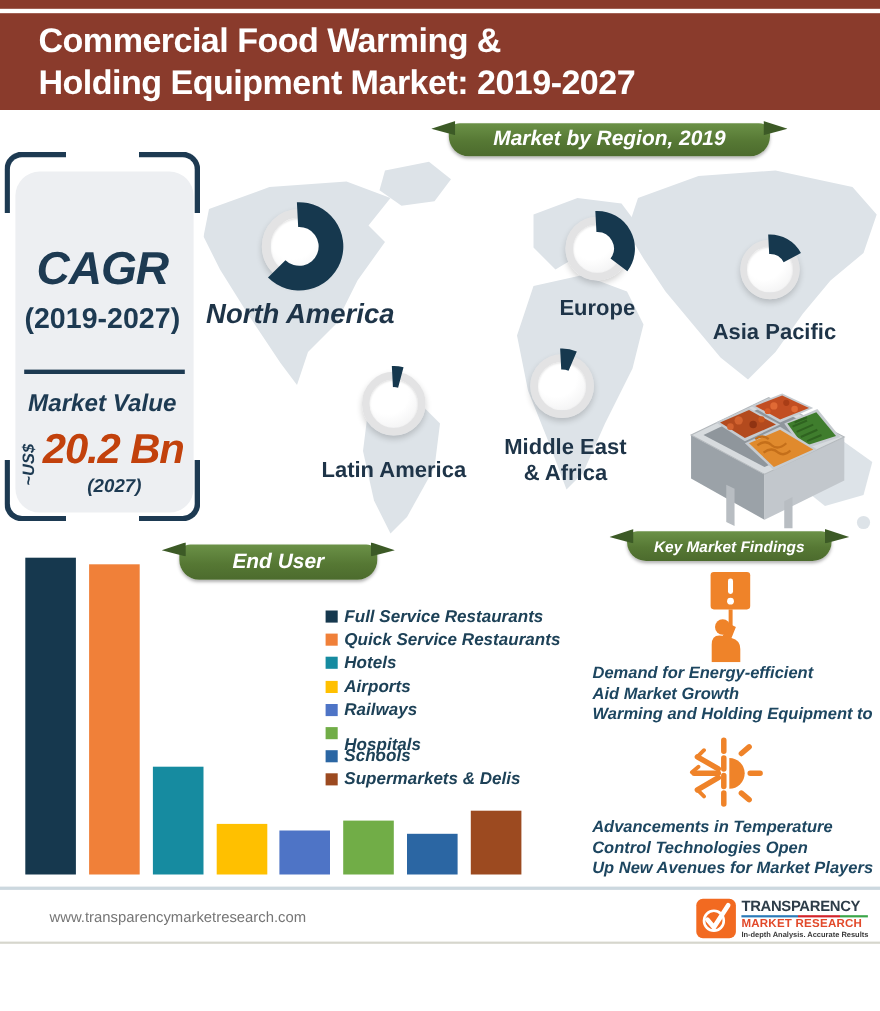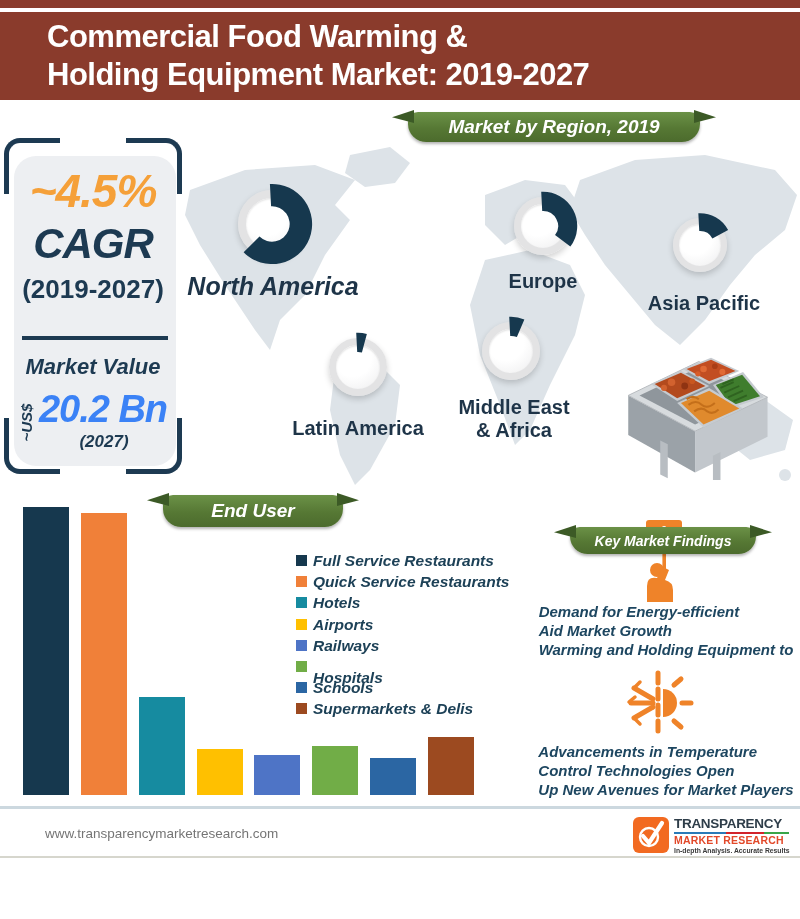--- a/index.html
+++ b/index.html
@@ -3,32 +3,32 @@
 <meta charset="utf-8">
 <style>
   * { margin:0; padding:0; box-sizing:border-box; }
   body { background:#fff; font-family:"Liberation Sans", sans-serif; }
   .canvas { position:relative; width:800px; height:919px; background:#fff; overflow:hidden; }
 
   
   .top-strip { position:absolute; left:0; top:0; width:800px; height:8px; background:#8a3b2c; }
   .header { position:absolute; left:0; top:12px; width:800px; height:88px; background:#8a3b2c;
             display:flex; flex-direction:column; justify-content:center; padding-left:35px; }
-  .header .t { color:#fff; font-weight:bold; font-size:31px; letter-spacing:-0.5px; line-height:38px;margin-left:12px; }
+  .header .t { color:#fff; font-weight:bold; font-size:31px; letter-spacing:-0.5px; line-height:38px; }
 
   
   .ribbon { position:absolute; background:linear-gradient(180deg,#6b9147 0%, #567834 55%, #4c6b2d 100%);
             color:#fff; font-weight:bold; font-style:italic; display:flex; align-items:center; justify-content:center;
             border-radius:10px 10px 18px 18px; box-shadow:0 2px 3px rgba(0,0,0,.3); z-index:6; }
   .ribbon::before, .ribbon::after { content:""; position:absolute; top:-2px; width:22px; height:13px; background:#3c5a26; }
   .ribbon::before { left:-16px; clip-path:polygon(0 55%, 100% 0, 100% 100%); }
   .ribbon::after  { right:-16px; clip-path:polygon(100% 55%, 0 0, 0 100%); }
   .ribbon-region { left:408px; top:112px; width:292px; height:30px; font-size:19px; }
   .ribbon-enduser { left:163px; top:495px; width:180px; height:32px; font-size:19px; }
-  .ribbon-findings { left:570px; top:483px; width:186px; height:27px; font-size:14px;margin-top:44px; }
+  .ribbon-findings { left:570px; top:483px; width:186px; height:27px; font-size:14px; }
 
   
   .statbox { position:absolute; left:4px; top:136px; width:178px; height:338px; z-index:5; }
   .statbox .panel { position:absolute; left:10px; top:20px; right:6px; bottom:8px; background:#edeff2;
                     border-radius:22px; }
   .bk { position:absolute; width:56px; height:56px; border:0 solid #1d3a52; }
   .bk.tl { left:0; top:2px; border-top-width:5px; border-left-width:5px; border-top-left-radius:16px; }
   .bk.tr { right:0; top:2px; border-top-width:5px; border-right-width:5px; border-top-right-radius:16px; }
   .bk.bl { left:0; bottom:0; border-bottom-width:5px; border-left-width:5px; border-bottom-left-radius:16px; }
   .bk.br { right:0; bottom:0; border-bottom-width:5px; border-right-width:5px; border-bottom-right-radius:16px; }
@@ -36,21 +36,21 @@
                    font-size:46px; font-weight:bold; font-style:italic; letter-spacing:-1px; }
   .stat-cagr-lab { position:absolute; left:0; width:100%; top:84px; text-align:center; color:#1d3a52;
                    font-size:42px; font-weight:bold; font-style:italic; letter-spacing:-1px; }
   .stat-cagr-per { position:absolute; left:0; width:100%; top:138px; text-align:center; color:#1d3a52;
                    font-size:26px; font-weight:700; }
   .stat-div { position:absolute; left:18px; right:14px; top:200px; height:4px; background:#1d3a52; }
   .stat-mv-lab { position:absolute; left:0; width:100%; top:218px; text-align:center; color:#1d3a52;
                  font-size:22px; font-weight:bold; font-style:italic; }
   .stat-cur { position:absolute; left:-8px; top:278px; width:60px; text-align:center; color:#1d3a52;
               font-size:15px; font-weight:bold; font-style:italic; transform:rotate(-90deg); }
-  .stat-mv-val { position:absolute; left:24px; top:252px; width:150px; text-align:center; color:#3b82f6;
+  .stat-mv-val { position:absolute; left:24px; top:252px; width:150px; text-align:center; color:#c2410c;
                  font-size:38px; font-weight:bold; font-style:italic; letter-spacing:-1px; }
   .stat-mv-year { position:absolute; left:40px; top:296px; width:120px; text-align:center; color:#1d3a52;
                   font-size:17px; font-weight:bold; font-style:italic; }
 
   
   .map { position:absolute; left:185px; top:135px; width:615px; height:355px; }
   .donut { position:absolute; border-radius:50%; background:radial-gradient(circle at 38% 30%, #ffffff 45%, #ededee 100%);
            border:7px solid #e3e3e4; box-shadow:0 3px 6px rgba(0,0,0,.18), inset 0 1px 2px rgba(0,0,0,.12); }
   .arc-svg { position:absolute; z-index:3; }
   .region-label { position:absolute; transform:translate(-50%,-50%); color:#1e3448; font-weight:bold;
@@ -91,21 +91,20 @@
   <div class="ribbon ribbon-region">
     <span>Market by Region, 2019</span>
   </div>
 
   <div class="statbox">
     <div class="panel"></div>
     <span class="bk tl"></span>
     <span class="bk tr"></span>
     <span class="bk bl"></span>
     <span class="bk br"></span>
-    <div class="stat-cagr-val">~4.5%</div>
     <div class="stat-cagr-lab">CAGR</div>
     <div class="stat-cagr-per">(2019-2027)</div>
     <div class="stat-div"></div>
     <div class="stat-mv-lab">Market Value</div>
     <div class="stat-cur">~US$</div>
     <div class="stat-mv-val">20.2 Bn</div>
     <div class="stat-mv-year">(2027)</div>
   </div>
 
   <div class="map">

